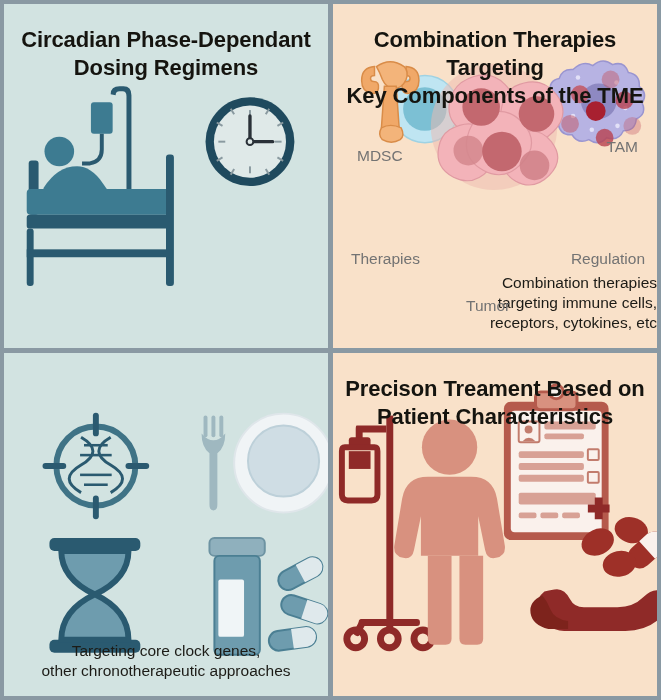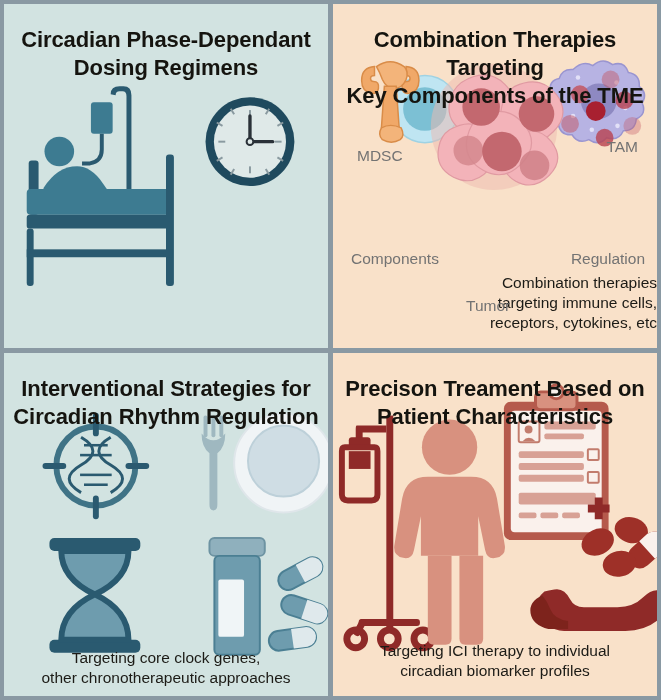--- a/index.html
+++ b/index.html
@@ -41,21 +41,21 @@
     left:0;right:0;
     font-size:15.5px;
     line-height:1.3;
     color:#1c1b16;
     text-align:center;
     white-space:pre-line;
     z-index:4;
   }
   .p1 .panel-caption{bottom:24px;}
   .p2 .panel-caption{bottom:14px;text-align:right;}
-  .p3 .panel-caption{bottom:8px;}
+  .p3 .panel-caption{bottom:15px;}
   .p4 .panel-caption{bottom:15px;}
   .art{position:absolute;left:0;top:0;width:100%;height:100%;z-index:2;}
   .cell-label{
     position:absolute;
     font-size:15.5px;
     color:#737373;
     z-index:5;
     white-space:nowrap;
   }
 </style>
@@ -166,32 +166,30 @@
         <circle cx="295" cy="96" r="9" fill="#b8414f" opacity="0.8"></circle>
         <circle cx="266" cy="107" r="10" fill="#a82030"></circle>
         <circle cx="240" cy="120" r="9" fill="#c35661" opacity="0.5"></circle>
         <circle cx="303" cy="122" r="9" fill="#c35661" opacity="0.35"></circle>
         <circle cx="275" cy="134" r="9" fill="#b8414f" opacity="0.8"></circle>
       </g>
     </svg>
 
     <div class="cell-label" style="left:24px;top:143px;">MDSC</div>
     <div class="cell-label" style="right:19px;top:134px;">TAM</div>
-    <div class="cell-label" style="left:18px;top:246px;">Components</div>
+    <div class="cell-label" style="left:18px;top:246px;">Therapies</div>
     <div class="cell-label" style="left:133px;top:257px;margin-top:36px;">Tumor</div>
     <div class="cell-label" style="right:12px;top:246px;">Regulation</div>
 
     <div class="panel-caption">Combination therapies
 targeting immune cells,
 receptors, cytokines, etc</div>
   </div>
 
   <div class="panel teal p3">
-    <div class="panel-title">Interventional Strategies for
-Circadian Rhythm Regulation</div>
 
     <svg class="art" viewBox="0 0 328 345">
 
       <g>
         <circle cx="93" cy="113" r="40" fill="none" stroke="#3f7386" stroke-width="6"></circle>
         <g stroke="#2a5a70" stroke-width="6" stroke-linecap="round">
           <line x1="93" y1="62" x2="93" y2="80"></line>
           <line x1="93" y1="146" x2="93" y2="164"></line>
           <line x1="42" y1="113" x2="60" y2="113"></line>
           <line x1="126" y1="113" x2="144" y2="113"></line>
@@ -318,17 +316,15 @@
             <rect x="296" y="186" width="44" height="24" rx="12" fill="#9e3028"></rect>
             <path d="M318 186 h10 a12 12 0 0 1 0 24 h-10 z" fill="#faf1ec"></path>
           </g>
           <ellipse cx="290" cy="212" rx="17" ry="13" transform="rotate(-12 290 212)" fill="#9e3028"></ellipse>
         </g>
         <path d="M214 240 q-12 10 -6 24 q6 14 26 16 h62 q24 0 38 -16 q12 -14 2 -22 q-10 -8 -22 4 q-10 10 -26 10 h-34 q-10 0 -14 -8 q-6 -12 -16 -10 q-6 1 -10 2 z" fill="#8f2a28"></path>
         <path d="M212 244 q-14 6 -12 18 q2 12 18 16 h20 v-8 q-14 -2 -18 -12 q-3 -8 -8 -14 z" fill="#7d231c"></path>
       </g>
     </svg>
 
-    <div class="panel-caption">Targeting ICI therapy to individual
-circadian biomarker profiles</div>
   </div>
 
 </div>
 
 </body></html>

